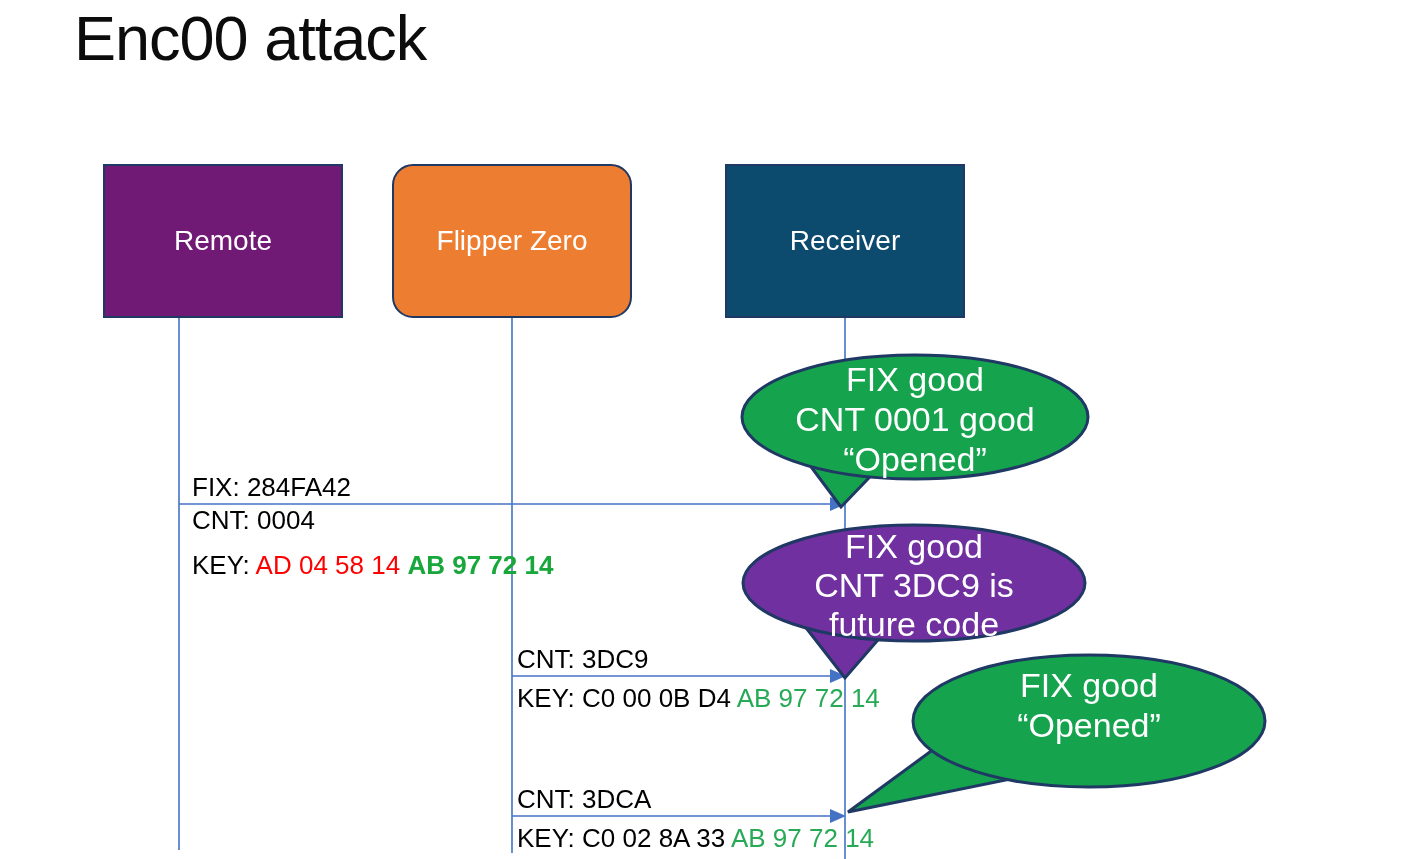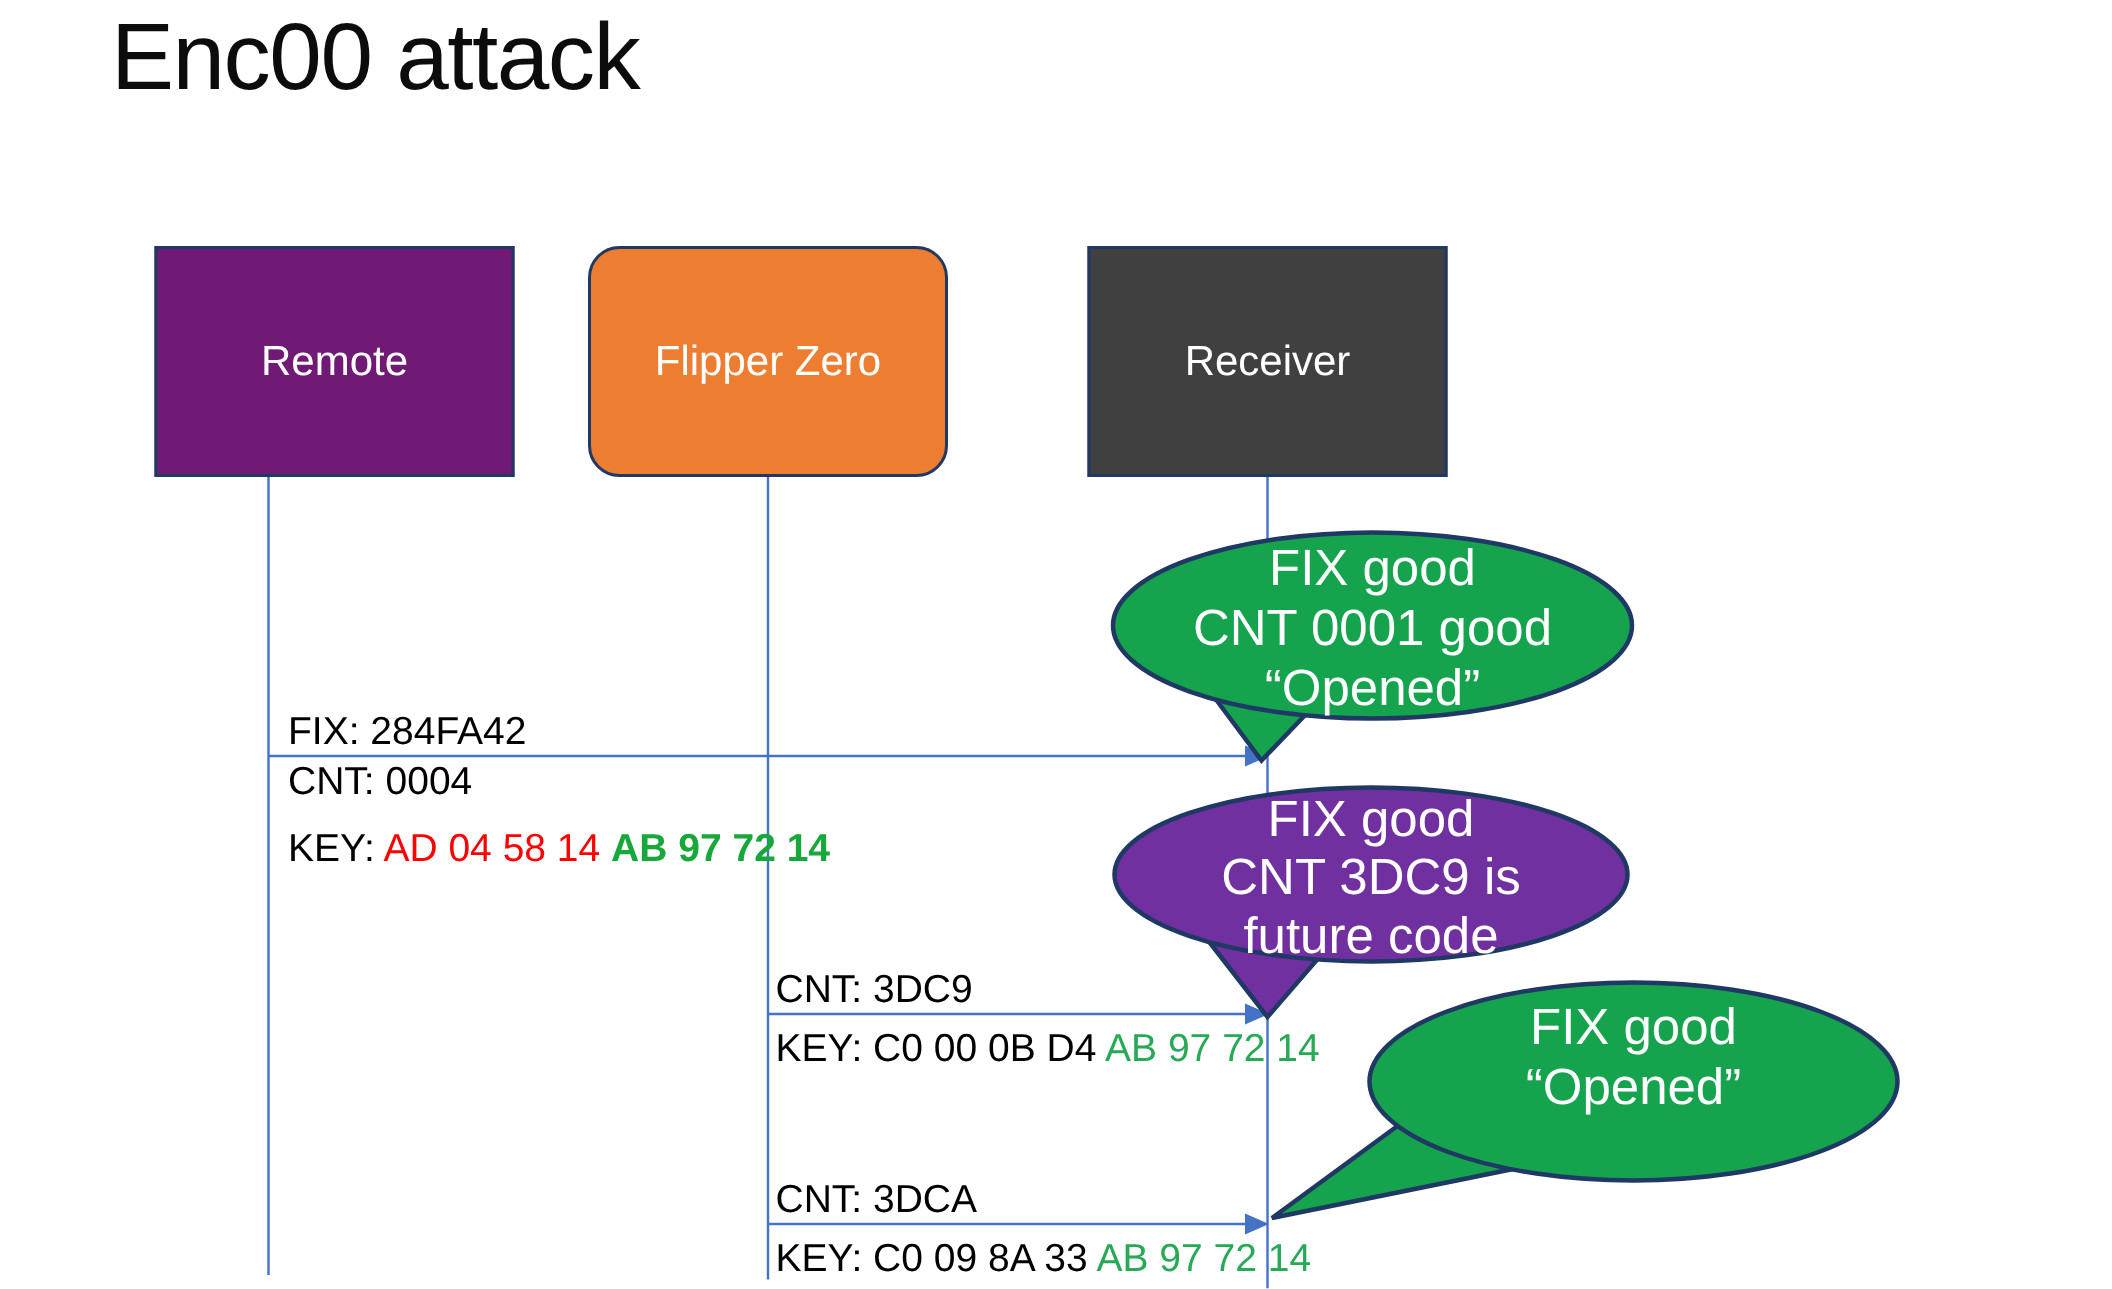--- a/index.html
+++ b/index.html
@@ -16,21 +16,21 @@
   }
 
   
   .actor-box {
     top: 164px; width: 240px; height: 154px; box-sizing: border-box;
     border: 2px solid #1F3864; display: flex; align-items: center; justify-content: center;
     color: #ffffff; font-size: 28px;
   }
   .actor-remote   { left: 59px;  background: #701a75; margin-left: 44px; }
   .actor-flipper  { left: 392px; background: #ED7D31; border-radius: 21px; }
-  .actor-receiver { left: 725px; background: #404040; }
+  .actor-receiver { left: 725px; background: #0c4a6e; }
 
   
   svg.layer { left: 0; top: 0; }
   .lifeline { stroke: #4472C4; stroke-width: 1.6; }
   .msgline  { stroke: #4472C4; stroke-width: 1.6; }
   .arrowhead { fill: #4472C4; }
   .bubble-shape { stroke: #1F3864; stroke-width: 3; }
 
   
   .msg {
@@ -105,21 +105,21 @@
   <span>CNT: 3DC9</span>
 </div>
 <div class="abs msg" style="left:517px; top:682px">
   <span>KEY: C0 00 0B D4 </span><span class="key-green">AB 97 72 14</span>
 </div>
 
 <div class="abs msg" style="left:517px; top:783px">
   <span>CNT: 3DCA</span>
 </div>
 <div class="abs msg" style="left:517px; top:822px">
-  <span>KEY: C0 09 8A 33 </span><span class="key-green">AB 97 72 14</span>
+  <span>KEY: C0 02 8A 33 </span><span class="key-green">AB 97 72 14</span>
 </div>
 
 <div class="abs callout-text" style="left:745px; top:359px">
   <div>FIX good</div>
   <div>CNT 0001 good</div>
   <div>“Opened”</div>
 </div>
 <div class="abs callout-text" style="left:744px; top:527px; line-height:39px">
   <div>FIX good</div>
   <div>CNT 3DC9 is</div>

